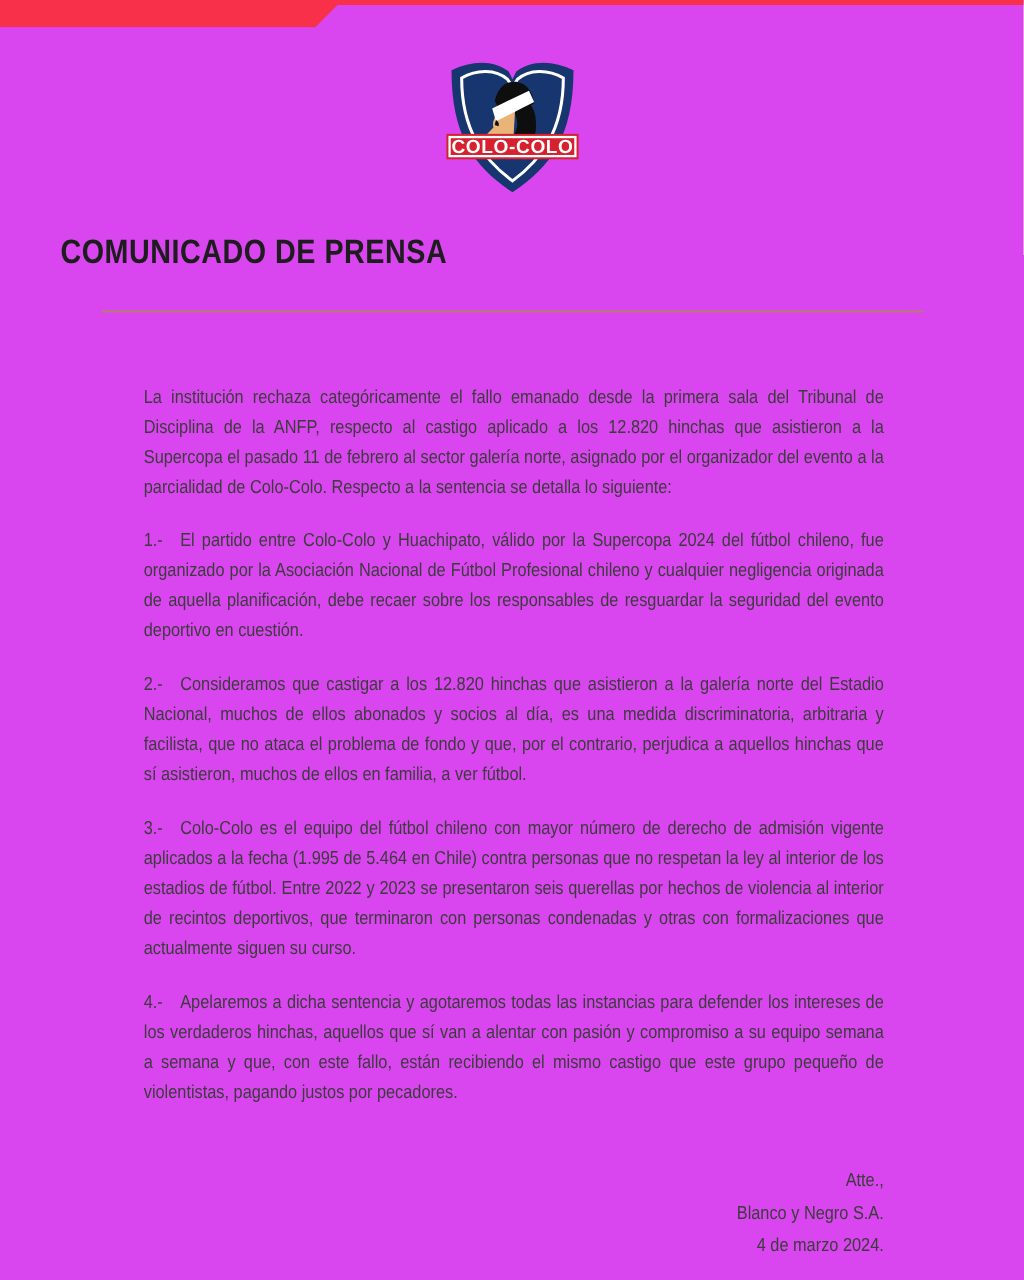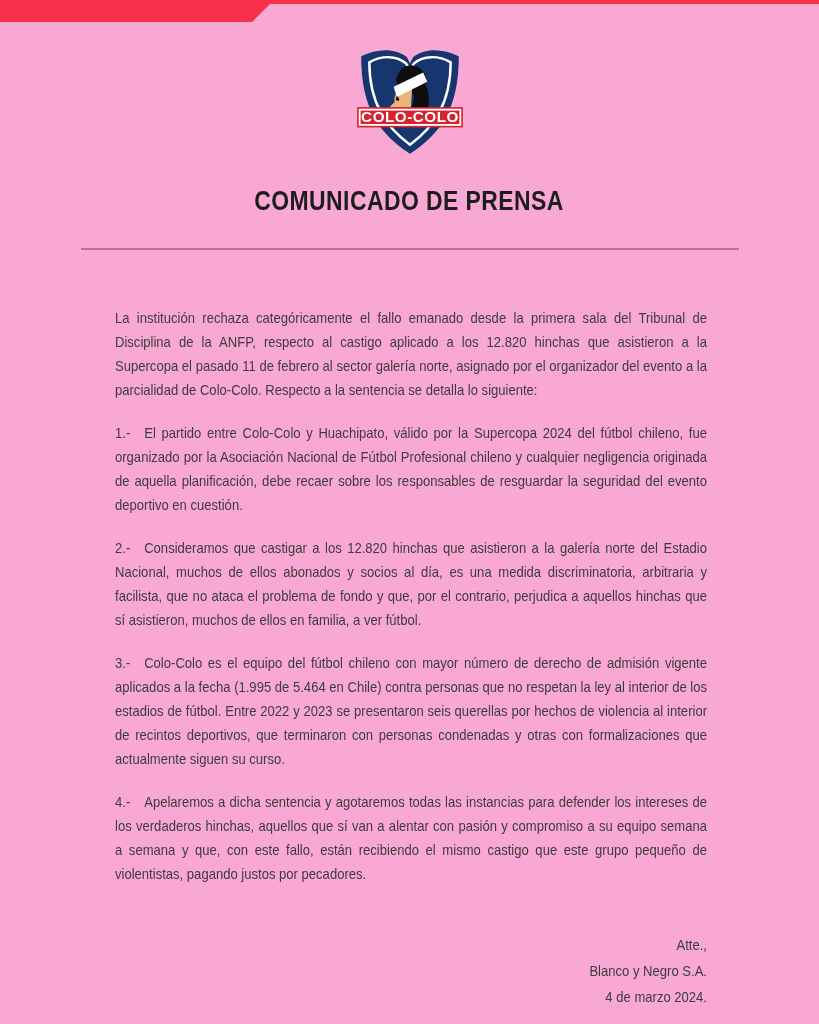--- a/index.html
+++ b/index.html
@@ -10,21 +10,21 @@
     --crest-skin:#EAB377;
     --text-dark:#3C3C3C;
     --title-black:#1D1D1D;
   }
   *{box-sizing:border-box;}
   html,body{margin:0;padding:0;background:#ffffff;}
   .page{
     position:relative;
     width:819px;height:1024px;
     margin:0 auto;
-    background:#f9a8d4;
+    background:#d946ef;
     overflow:hidden;
     font-family:"Liberation Sans", sans-serif;
   }
   
   .top-strip{
     position:absolute;top:0;left:0;width:100%;height:4px;
     background:var(--accent-red);
   }
   .top-band{
     position:absolute;top:0;left:0;width:274px;height:22px;
@@ -41,21 +41,21 @@
   .crest .hair{fill:#0E0E0E;}
   .crest .skin{fill:var(--crest-skin);}
   .crest .band{fill:#ffffff;}
   .crest .ribbon{fill:var(--crest-red);}
   .crest .ribbon-line{fill:none;stroke:#ffffff;stroke-width:1.8;}
   .crest .ribbon-text{
     fill:#ffffff;font-weight:bold;font-size:15px;letter-spacing:.5px;
     font-family:"Liberation Sans", sans-serif;
   }
   
-  .title-wrap{margin-top:6px;text-align:center;}
+  .title-wrap{margin-top:6px;text-align:left;padding-left:21px;}
   .title{
     display:inline-block;
     font-size:27px;font-weight:bold;color:var(--title-black);
     letter-spacing:.5px;white-space:nowrap;
     transform:scaleX(.85);transform-origin:50% 50%;
   }
   .divider{
     width:658px;height:2px;border:none;
     background:var(--divider-rose);
     margin:13px auto 0;

